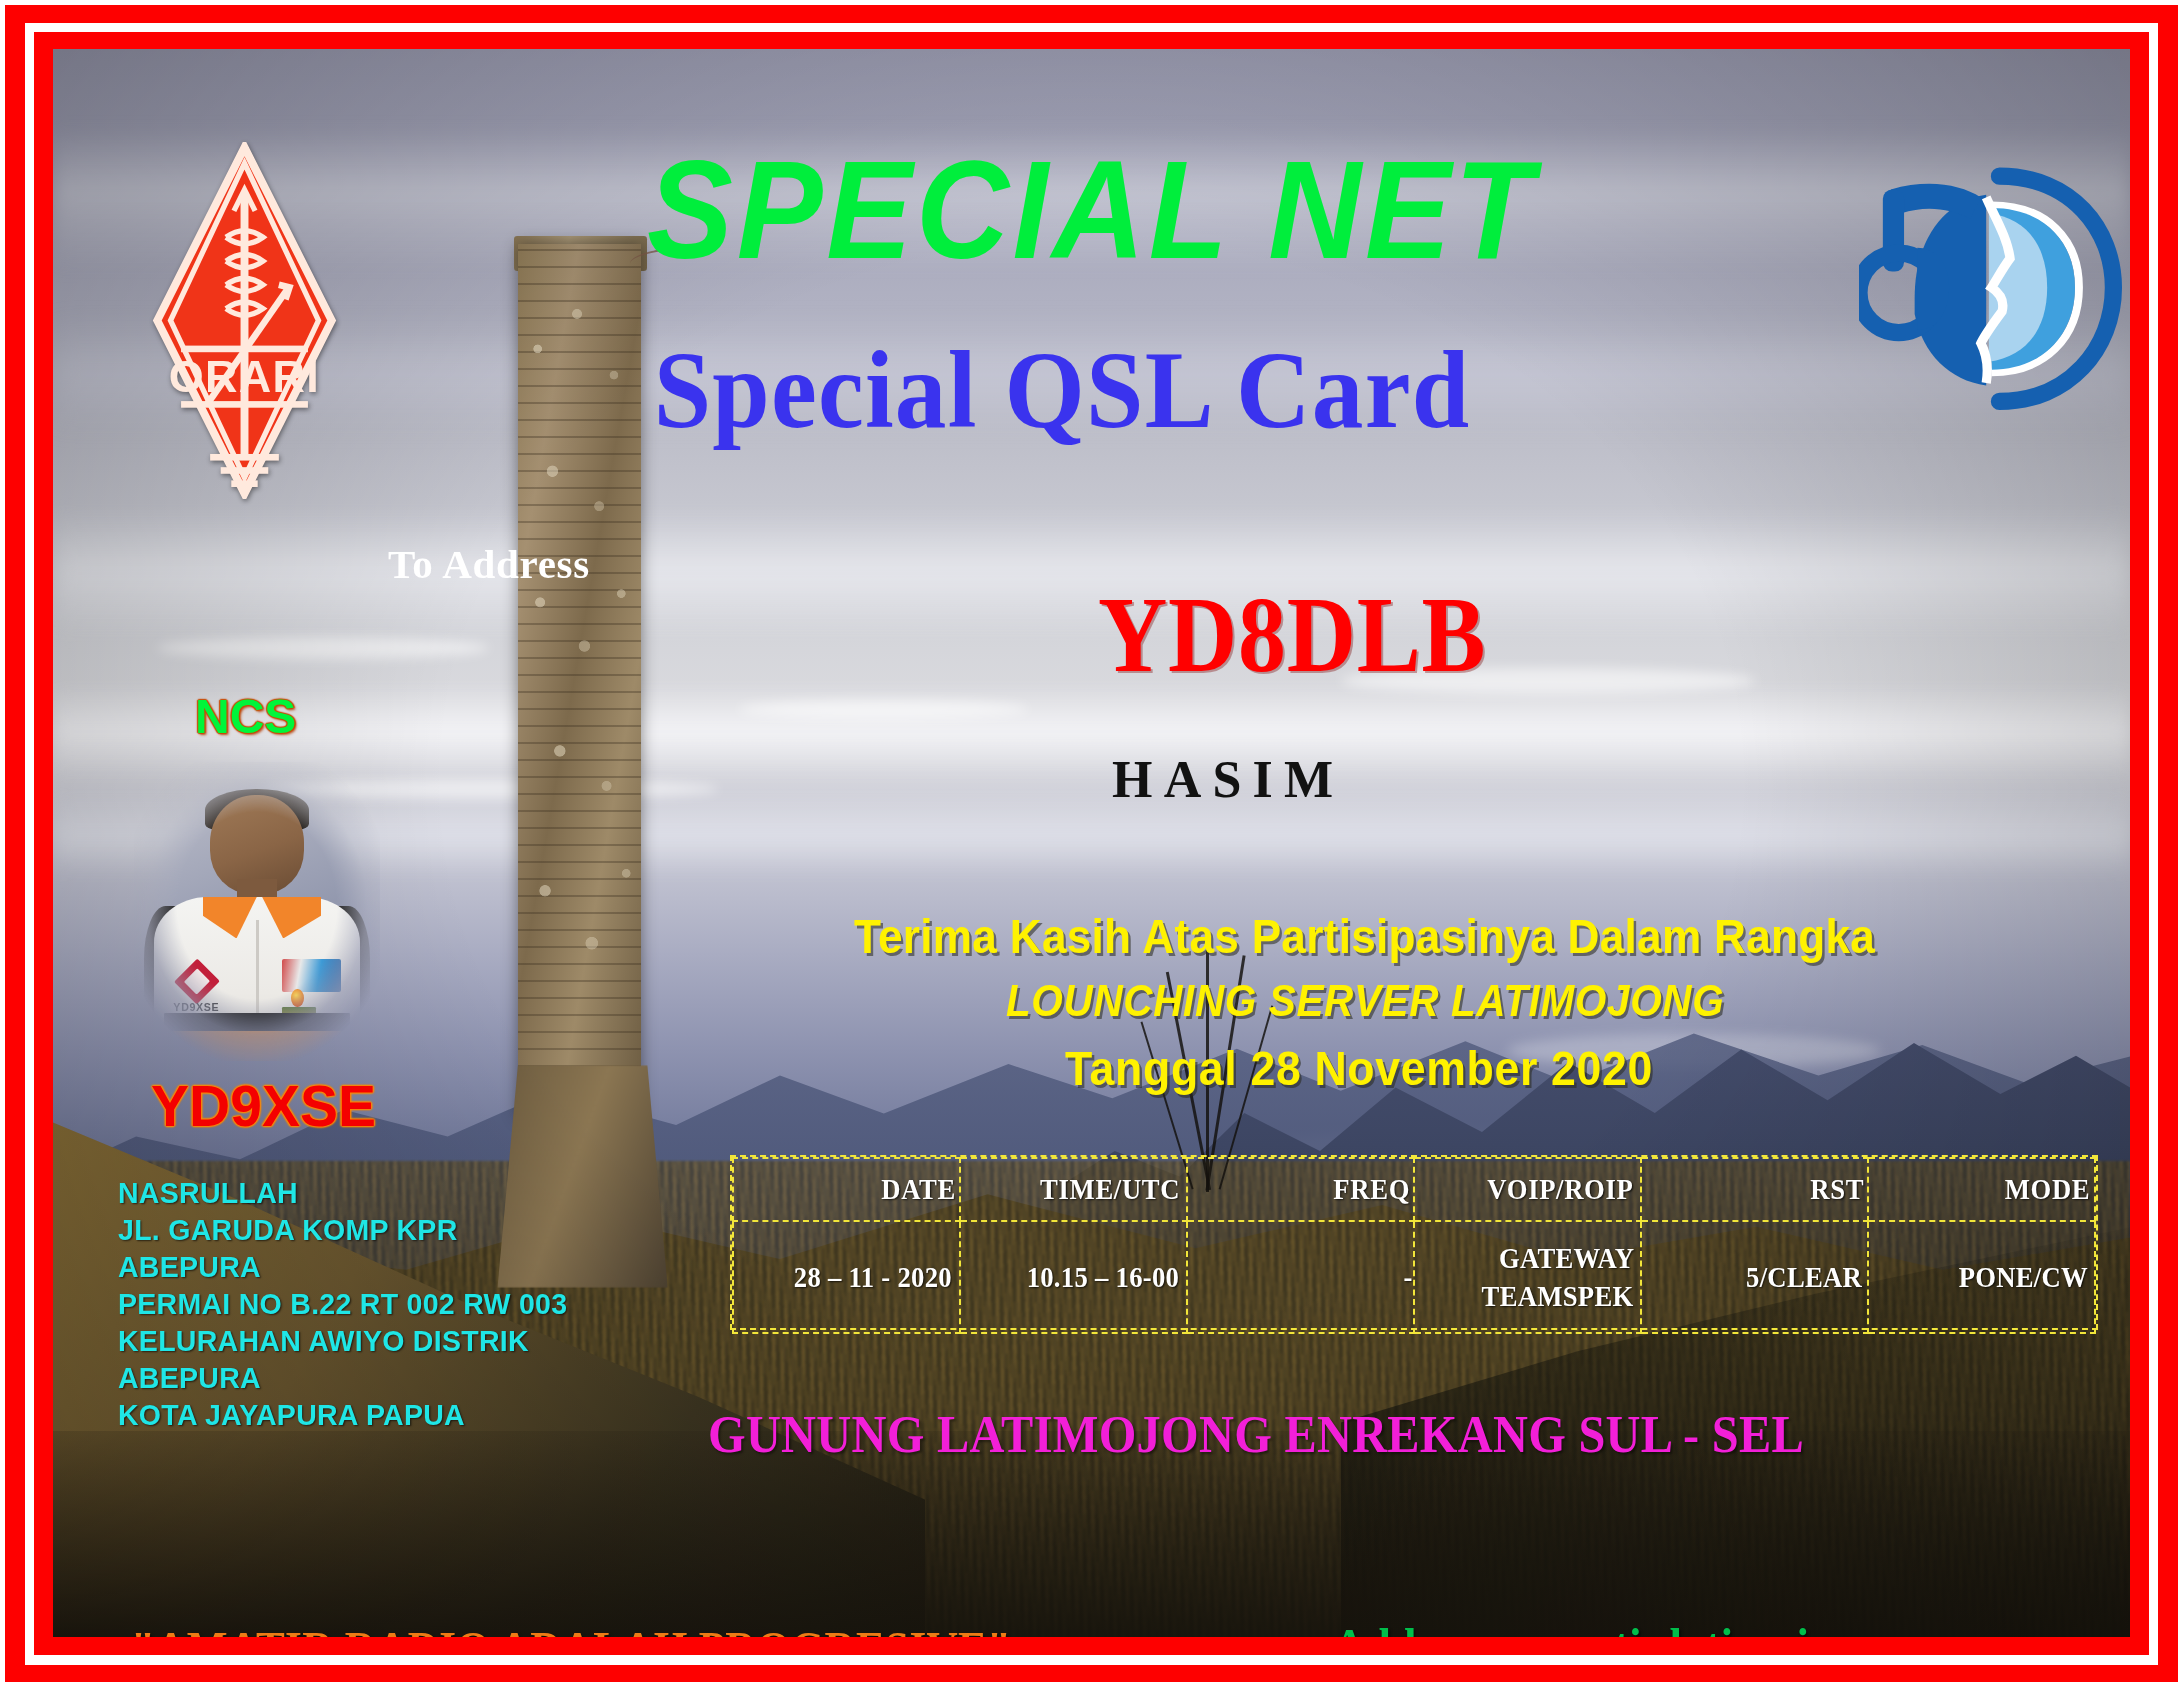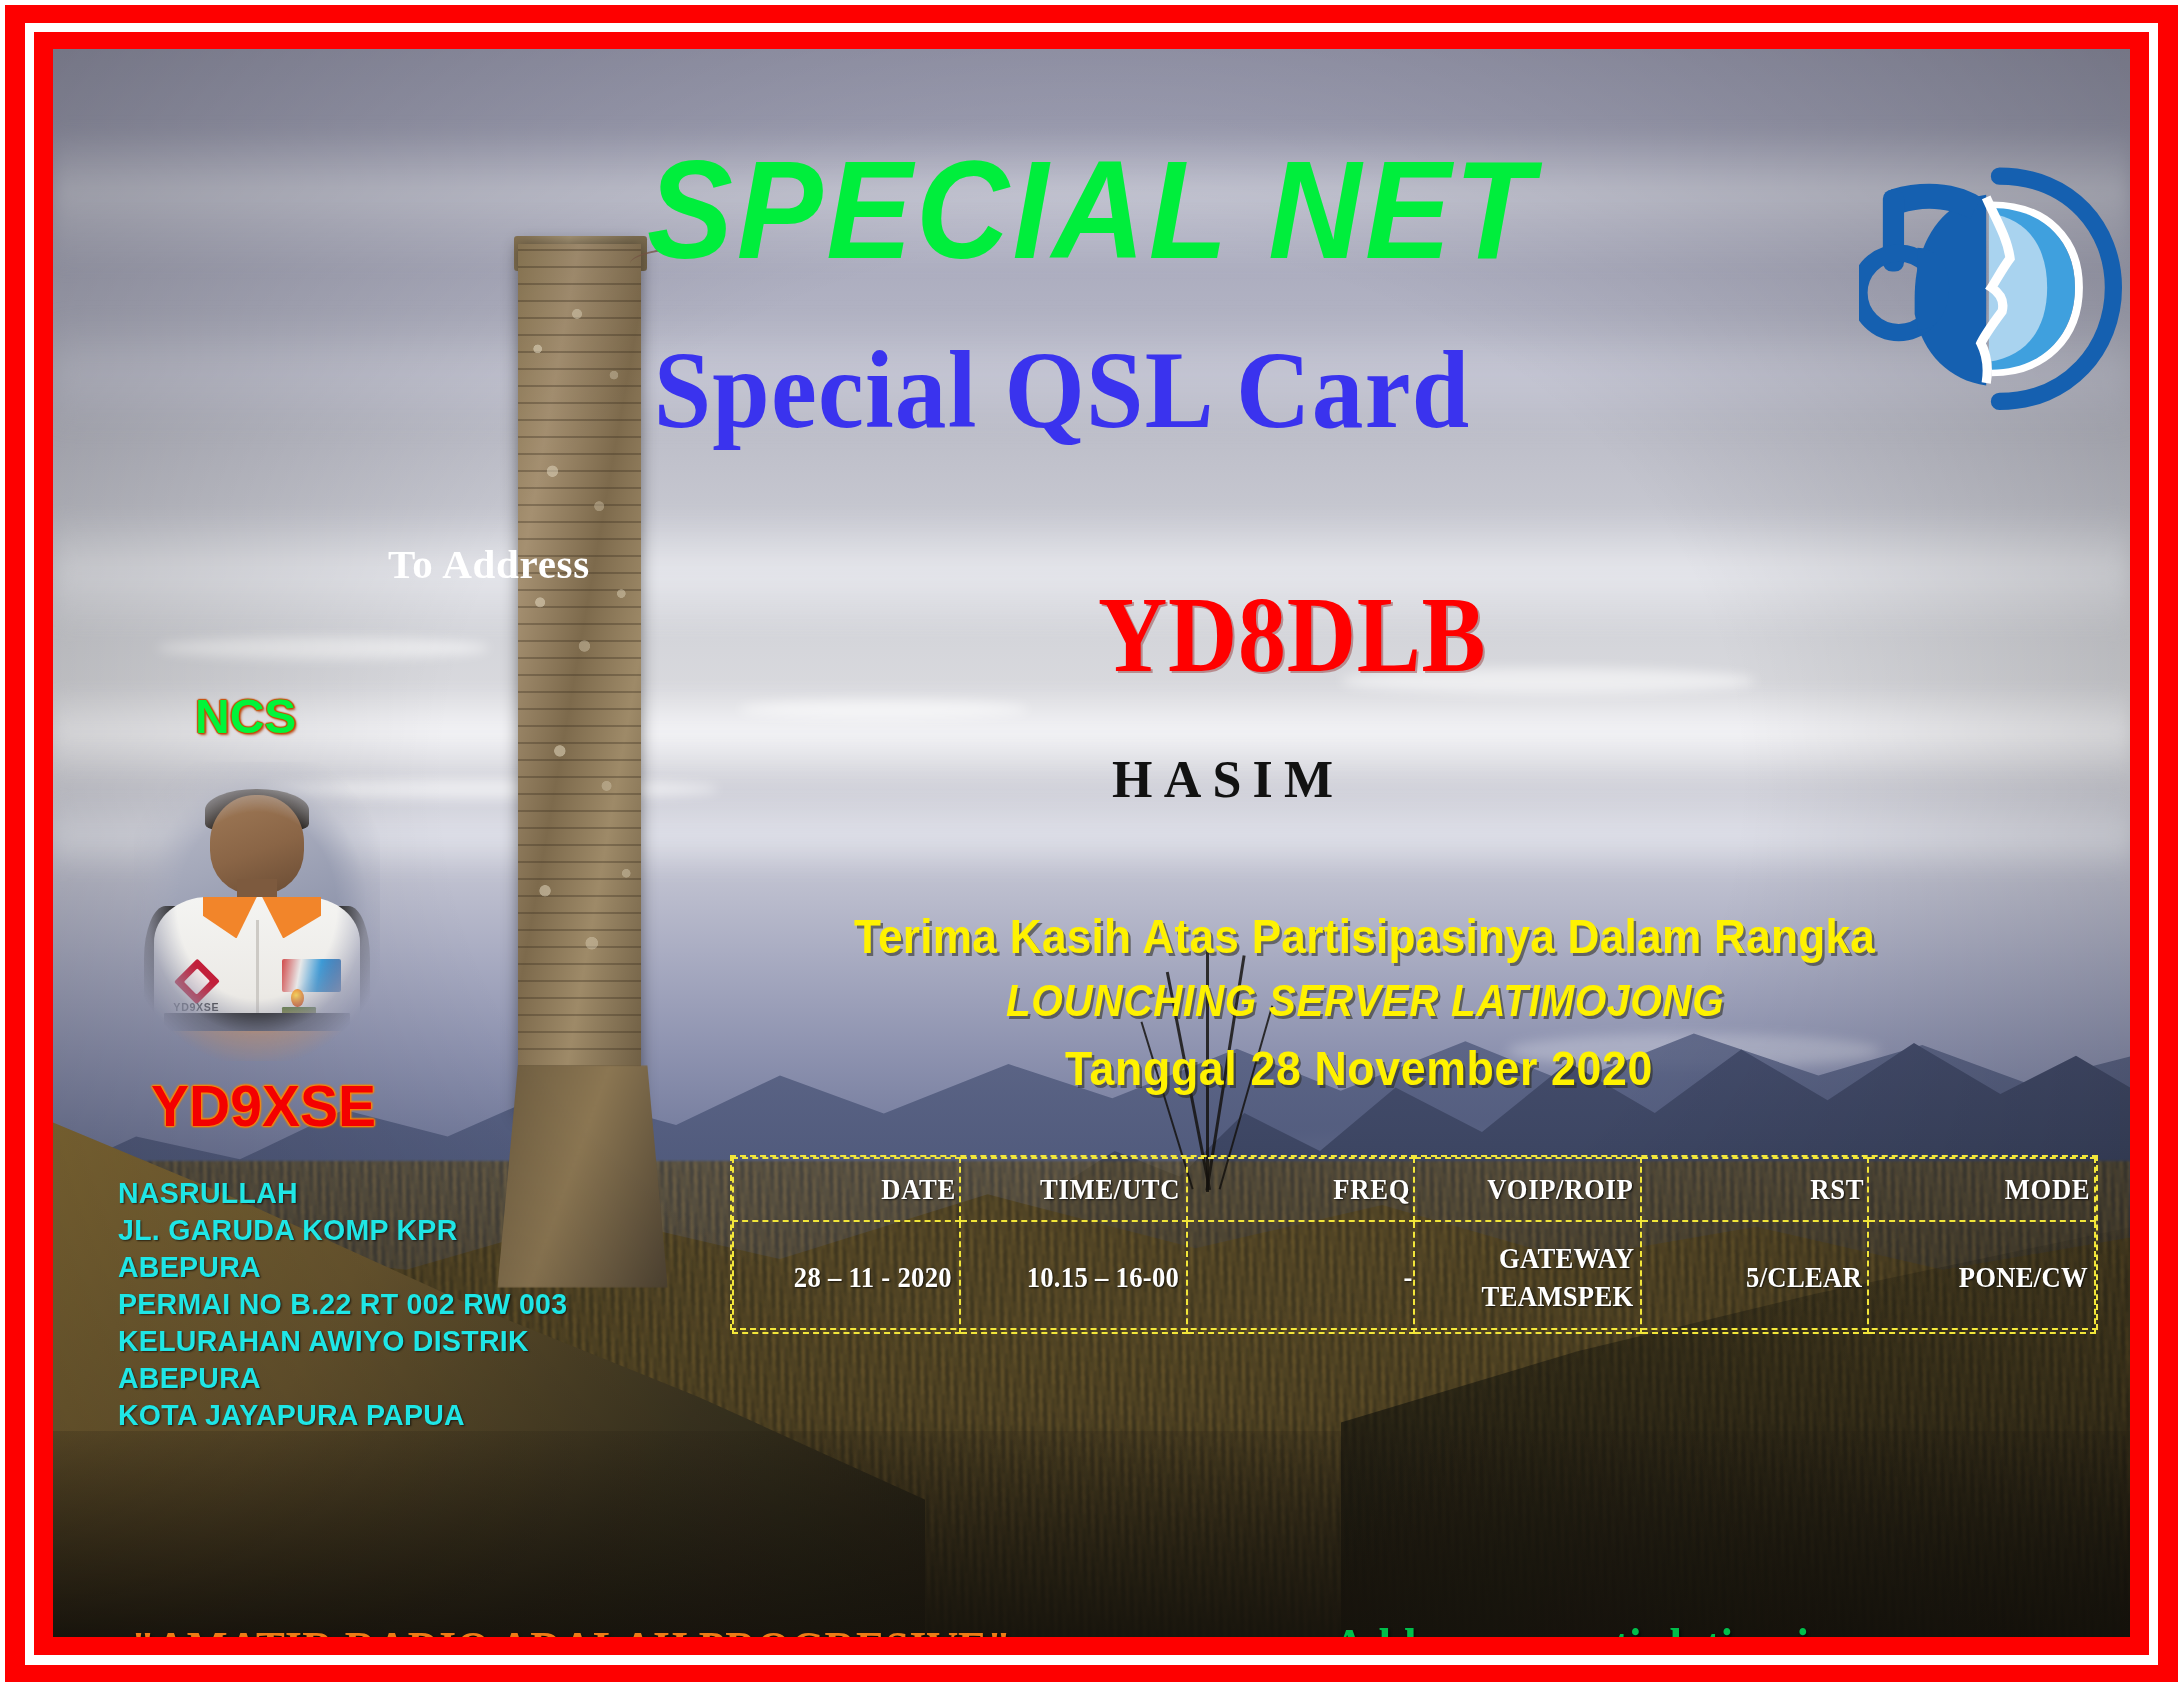--- a/index.html
+++ b/index.html
@@ -242,20 +242,37 @@
 
     <div class="tree" style="left:55.5%;top:56%;width:3.3px;height:16%;"></div>
     <div class="tree" style="left:56.4%;top:57%;width:2.6px;height:15%;transform:rotate(9deg);"></div>
     <div class="tree" style="left:54.6%;top:58%;width:2.6px;height:14%;transform:rotate(-11deg);"></div>
     <div class="tree" style="left:57.4%;top:60%;width:2px;height:12%;transform:rotate(16deg);"></div>
     <div class="tree" style="left:53.6%;top:61%;width:2px;height:11%;transform:rotate(-17deg);"></div>
 
     <div class="bottomband"></div>
     <div class="vignette"></div>
 
+    <div class="orari">
+      <svg viewBox="0 0 140 270" xmlns="http://www.w3.org/2000/svg">
+        <polygon points="70,4 136,135 70,266 4,135" fill="#F03418" stroke="#ffe9dd" stroke-width="6"></polygon>
+        <polygon points="70,16 126,135 70,254 14,135" fill="none" stroke="#ffe9dd" stroke-width="4"></polygon>
+        <line x1="70" y1="40" x2="70" y2="236" stroke="#ffe9dd" stroke-width="6"></line>
+        <path d="M62,52 L70,36 L78,52" fill="none" stroke="#ffe9dd" stroke-width="4"></path>
+        <path d="M56,72 q14,-10 28,0 q-14,10 -28,0 M56,90 q14,-10 28,0 q-14,10 -28,0 M56,108 q14,-10 28,0 q-14,10 -28,0 M56,126 q14,-10 28,0 q-14,10 -28,0" fill="none" stroke="#ffe9dd" stroke-width="4"></path>
+        <line x1="42" y1="198" x2="102" y2="112" stroke="#ffe9dd" stroke-width="5"></line>
+        <path d="M96,108 L104,110 L101,119" fill="none" stroke="#ffe9dd" stroke-width="5"></path>
+        <rect x="22" y="154" width="96" height="5" fill="#ffe9dd"></rect>
+        <rect x="22" y="196" width="96" height="5" fill="#ffe9dd"></rect>
+        <text x="70" y="189" text-anchor="middle" font-family="Liberation Sans, sans-serif" font-size="34" font-weight="bold" fill="#ffe9dd" letter-spacing="1">ORARI</text>
+        <rect x="44" y="236" width="52" height="5" fill="#ffe9dd"></rect>
+        <rect x="52" y="246" width="36" height="5" fill="#ffe9dd"></rect>
+        <rect x="60" y="256" width="20" height="5" fill="#ffe9dd"></rect>
+      </svg>
+    </div>
 
     <div class="rlogo">
       <svg viewBox="0 0 200 200" xmlns="http://www.w3.org/2000/svg">
         <path d="M106,16 C160,16 192,56 192,100 C192,146 158,186 106,186" fill="none" stroke="#1560B0" stroke-width="13" stroke-linecap="round"></path>
         <path d="M100,38 C142,38 166,64 166,100 C166,138 140,164 100,164" fill="none" stroke="#ffffff" stroke-width="6"></path>
         <path d="M100,40 C140,40 163,66 163,100 C163,136 138,162 100,162 L100,40 Z" fill="#3FA0DE"></path>
         <path d="M98,44 C128,48 142,70 142,100 C142,132 126,152 98,156 Z" fill="#A9D3EF"></path>
         <path d="M42,108 C42,62 66,34 96,30 L96,174 C68,170 48,150 42,120 Z" fill="#1560B0"></path>
         <path d="M96,32 C102,46 112,62 114,78 C108,86 104,94 100,100
                  C106,104 110,110 108,118 C102,126 96,134 92,142
@@ -344,20 +361,23 @@
             <span>GATEWAY</span><br>
             <span>TEAMSPEK</span>
           </td>
           <td><span>5/CLEAR</span></td>
           <td><span>PONE/CW</span></td>
         </tr>
       </tbody>
         </table>
     </div>
 
+    <div class="tx t-gunung">
+      <span>GUNUNG LATIMOJONG ENREKANG SUL - SEL</span>
+    </div>
 
     <div class="tx t-motto">
       <span>"AMATIR  RADIO ADALAH PROGRESIVE"</span>
     </div>
 
     <div class="tx t-webaddr">
       <span>Address  : amatir.latimojong.com</span>
     </div>
 
   </div>

